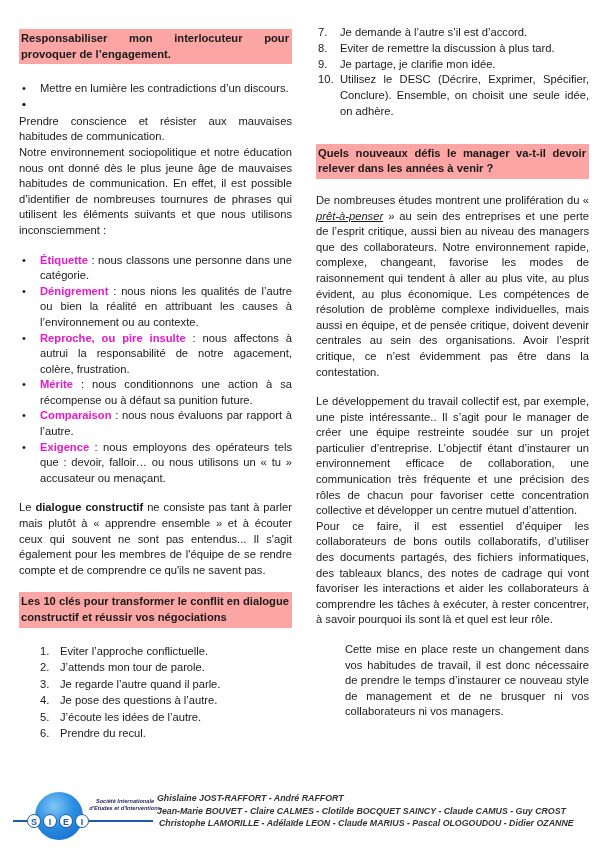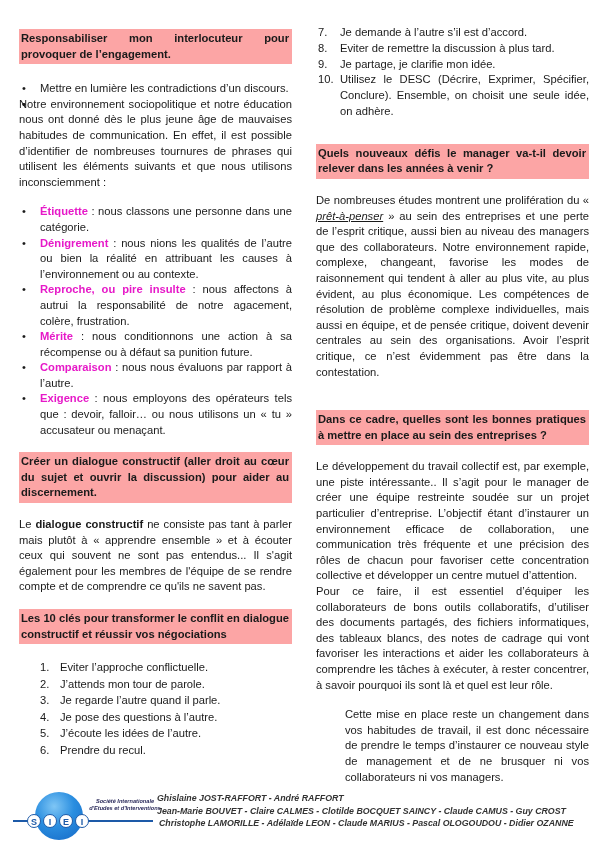--- a/index.html
+++ b/index.html
@@ -46,32 +46,32 @@
 <div class="col col-left">
 
   <div class="heading" style="margin-top:29px;">Responsabiliser mon interlocuteur pour provoquer de l’engagement.</div>
 
   <ul class="bullets" style="margin-top:17px;">
     <li><span class="bullet">•</span><span>Mettre en lumière les contradictions d’un discours.</span></li>
     <li><span class="bullet">•</span></li>
     <li><span class="bullet">•</span></li>
   </ul>
 
+  <p style="margin-top:17px;">Prendre conscience et résister aux mauvaises habitudes de communication.</p>
   <p>Notre environnement sociopolitique et notre éducation nous ont donné dès le plus jeune âge de mauvaises habitudes de communication. En effet, il est possible d’identifier de nombreuses tournures de phrases qui utilisent les éléments suivants et que nous utilisons inconsciemment :</p>
 
   <ul class="bullets" style="margin-top:14px;">
     <li><span class="bullet">•</span><span class="kw">Étiquette</span><span> : nous classons une personne dans une catégorie.</span></li>
     <li><span class="bullet">•</span><span class="kw">Dénigrement</span><span> : nous nions les qualités de l’autre ou bien la réalité en attribuant les causes à l’environnement ou au contexte.</span></li>
     <li><span class="bullet">•</span><span class="kw">Reproche, ou pire insulte</span><span> : nous affectons à autrui la responsabilité de notre agacement, colère, frustration.</span></li>
     <li><span class="bullet">•</span><span class="kw">Mérite</span><span> : nous conditionnons une action à sa récompense ou à défaut sa punition future.</span></li>
     <li><span class="bullet">•</span><span class="kw">Comparaison</span><span> : nous nous évaluons par rapport à l’autre.</span></li>
     <li><span class="bullet">•</span><span class="kw">Exigence</span><span> : nous employons des opérateurs tels que : devoir, falloir… ou nous utilisons un « tu » accusateur ou menaçant.</span></li>
   </ul>
 
-  <div class="heading" style="margin-top:14px;">Créer un dialogue constructif (aller droit au cœur du sujet et ouvrir la discussion) pour aider au discernement.</div>
 
   <p style="margin-top:14px;"><span>Le </span><b class="strong">dialogue constructif</b><span> ne consiste pas tant à parler mais plutôt à « apprendre ensemble » et à écouter ceux qui souvent ne sont pas entendus... Il s'agit également pour les membres de l'équipe de se rendre compte et de comprendre ce qu'ils ne savent pas.</span></p>
 
   <div class="heading" style="margin-top:14px;">Les 10 clés pour transformer le conflit en dialogue constructif et réussir vos négociations</div>
 
   <ol class="keys" style="margin-top:15px;">
     <li><span class="num">1.</span><span>Eviter l’approche conflictuelle.</span></li>
     <li><span class="num">2.</span><span>J’attends mon tour de parole.</span></li>
     <li><span class="num">3.</span><span>Je regarde l’autre quand il parle.</span></li>
     <li><span class="num">4.</span><span>Je pose des questions à l’autre.</span></li>
@@ -86,21 +86,20 @@
     <li><span class="num">7.</span><span>Je demande à l’autre s’il est d’accord.</span></li>
     <li><span class="num">8.</span><span>Eviter de remettre la discussion à plus tard.</span></li>
     <li><span class="num">9.</span><span>Je partage, je clarifie mon idée.</span></li>
     <li><span class="num">10.</span><span>Utilisez le DESC (Décrire, Exprimer, Spécifier, Conclure).  Ensemble, on choisit une seule idée, on adhère.</span></li>
   </ol>
 
   <div class="heading" style="margin-top:24px;">Quels nouveaux défis le manager va-t-il devoir relever dans les années à venir ?</div>
 
   <p style="margin-top:14px;"><span>De nombreuses études montrent une prolifération du « </span><i>prêt-à-penser</i><span> » au sein des entreprises et une perte de l’esprit critique, aussi bien au niveau des managers que des collaborateurs. Notre environnement rapide, complexe, changeant, favorise les modes de raisonnement qui tendent à aller au plus vite, au plus évident, au plus économique. Les compétences de résolution de problème complexe individuelles, mais aussi en équipe, et de pensée critique, doivent devenir centrales au sein des organisations. Avoir l’esprit critique, ce n’est évidemment pas être dans la contestation.</span></p>
 
-  <div class="heading" style="margin-top:30px;">Dans ce cadre, quelles sont les bonnes pratiques à mettre en place au sein des entreprises ?</div>
 
   <p style="margin-top:14px;">Le développement du travail collectif est, par exemple, une piste intéressante.. Il s’agit pour le manager de créer une équipe restreinte soudée sur un projet particulier d’entreprise. L’objectif étant d’instaurer un environnement efficace de collaboration, une communication très fréquente et une précision des rôles de chacun pour favoriser cette concentration collective et développer un centre mutuel d’attention.</p>
   <p>Pour ce faire, il est essentiel d’équiper les collaborateurs de bons outils collaboratifs, d’utiliser des documents partagés, des fichiers informatiques, des tableaux blancs, des notes de cadrage qui vont favoriser les interactions et aider les collaborateurs à comprendre les tâches à exécuter, à rester concentrer, à savoir pourquoi ils sont là et quel est leur rôle.</p>
   <p style="margin-top:14px;margin-left:29px;">Cette mise en place reste un changement dans vos habitudes de travail, il est donc nécessaire de prendre le temps d’instaurer ce nouveau style de management et de ne brusquer ni vos collaborateurs ni vos managers.</p>
 </div>
 
 <div class="footer">
   <div class="logo">
     <div class="logo-line"></div>
     <div class="logo-circle"></div>

